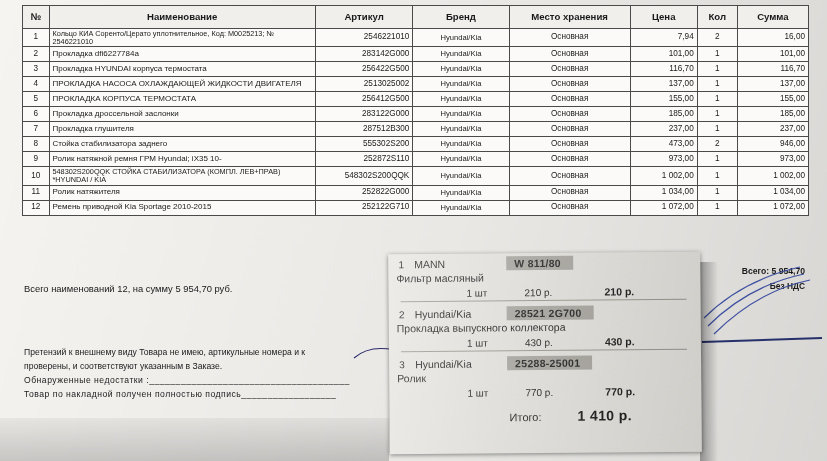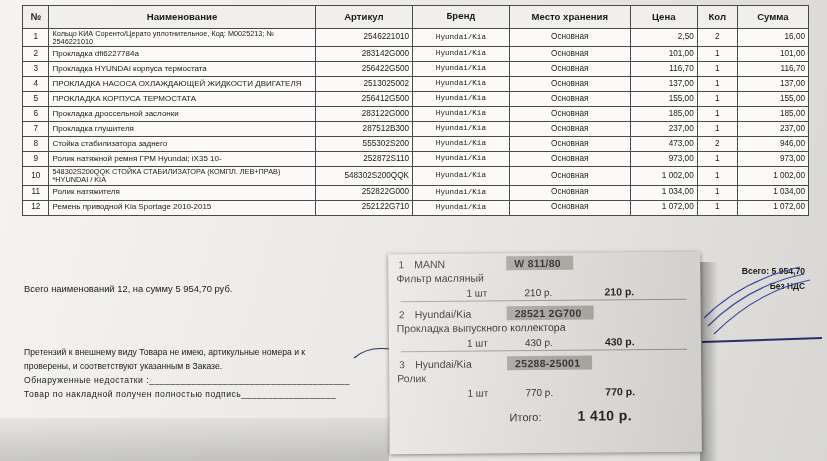--- a/index.html
+++ b/index.html
@@ -43,21 +43,21 @@
   .invoice thead th {
     font-size: 9.6px;
     font-weight: bold;
     text-align: center;
     height: 20px;
     background: #f0efec;
   }
   .c-num   { width: 20px;  text-align: center; }
   .c-name  { width: 270px; text-align: left; }
   .c-art   { width: 92px;  text-align: right; }
-  .c-brand { width: 92px;  text-align: center; font-size: 7.6px; font-family: Liberation Mono, monospace; }
+  .c-brand { width: 92px;  text-align: center; font-size: 7.6px; }
   .c-place { width: 118px; text-align: center; }
   .c-price { width: 62px;  text-align: right; padding-right: 6px; }
   .c-qty   { width: 34px;  text-align: center; margin-top: 32px; }
   .c-sum   { width: 66px;  text-align: right; padding-right: 6px; }
   .invoice tbody tr { height: 15px; }
   .name-cell { font-size: 8px; margin-left: 16px; }
   .name-cell.small { font-size: 7.3px; }
 
   
   .total-row {
@@ -213,21 +213,21 @@
         <th class="c-sum">Сумма</th>
       </tr>
     </thead>
     <tbody>
       <tr>
         <td class="c-num">1</td>
         <td class="c-name name-cell small">Кольцо КИА Соренто/Церато уплотнительное,  Код: М0025213;  № 2546221010</td>
         <td class="c-art">2546221010</td>
         <td class="c-brand">Hyundai/Kia</td>
         <td class="c-place">Основная</td>
-        <td class="c-price">2,50</td>
+        <td class="c-price">7,94</td>
         <td class="c-qty">2</td>
         <td class="c-sum">16,00</td>
       </tr>
       <tr>
         <td class="c-num">2</td>
         <td class="c-name name-cell">Прокладка dfi6227784a</td>
         <td class="c-art">283142G000</td>
         <td class="c-brand">Hyundai/Kia</td>
         <td class="c-place">Основная</td>
         <td class="c-price">101,00</td>

